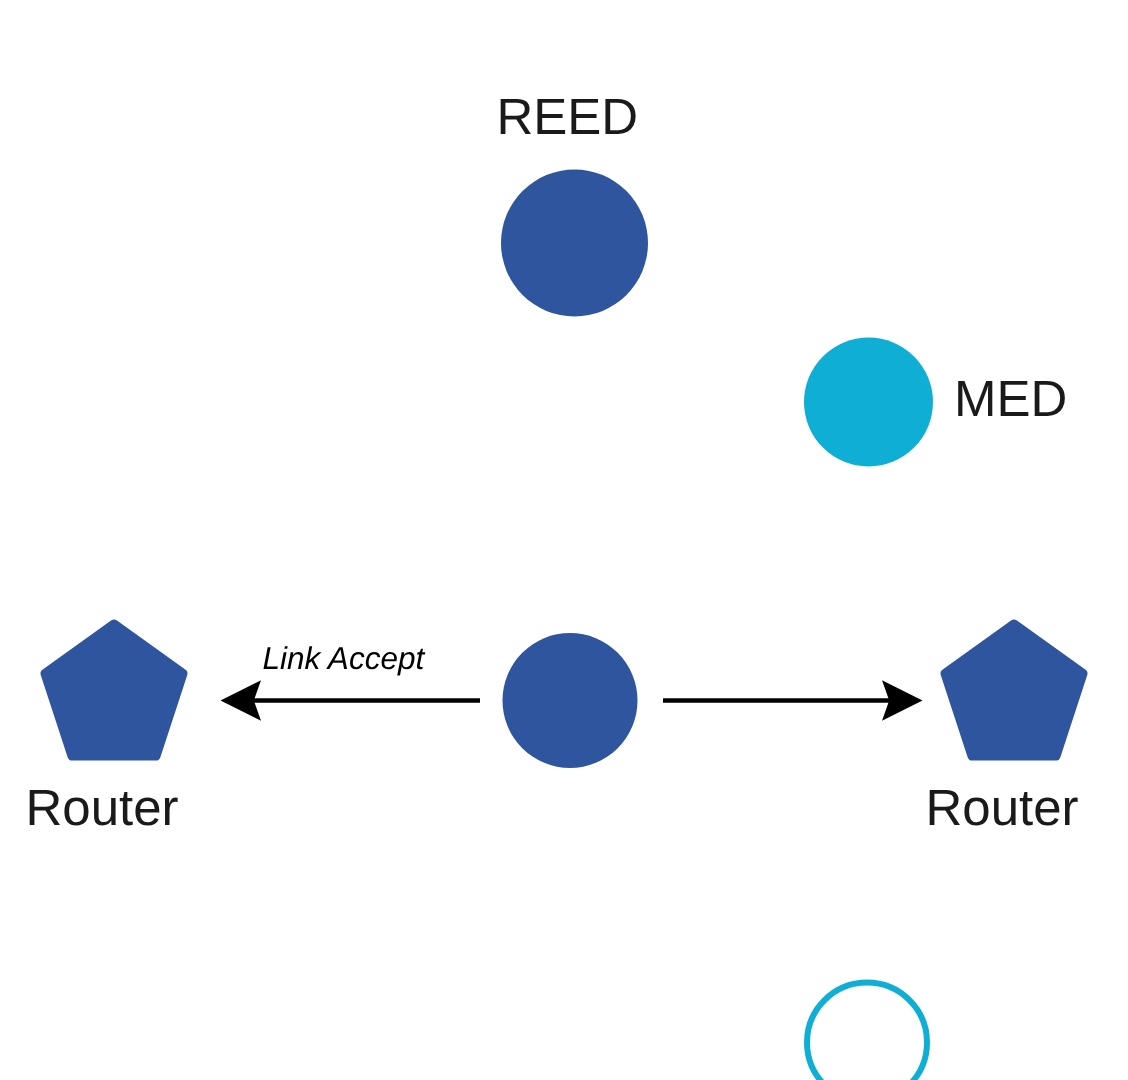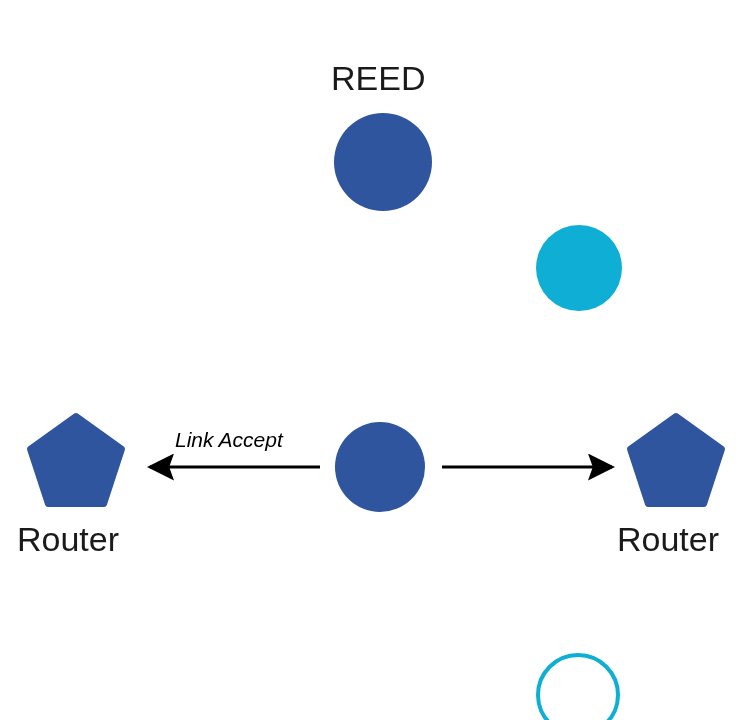--- a/index.html
+++ b/index.html
@@ -87,20 +87,21 @@
 
     <circle cx="578" cy="656" r="40" fill="#ffffff" stroke="#0FAED4" stroke-width="4"></circle>
 
     <line x1="320" y1="428" x2="150" y2="428" stroke="#000000" stroke-width="3" marker-end="url(#arrow-left-head)"></line>
 
     <line x1="442" y1="428" x2="612" y2="428" stroke="#000000" stroke-width="3" marker-end="url(#arrow-right-head)"></line>
   </svg>
 
   <div class="node-label" id="label-reed">REED</div>
 
+  <div class="node-label" id="label-med">MED</div>
 
 
   <div class="node-label" id="label-router-left">Router</div>
 
   <div class="node-label" id="label-router-right">Router</div>
 
   <div class="edge-label" id="label-link-accept">Link Accept</div>
 
 </div>
 

